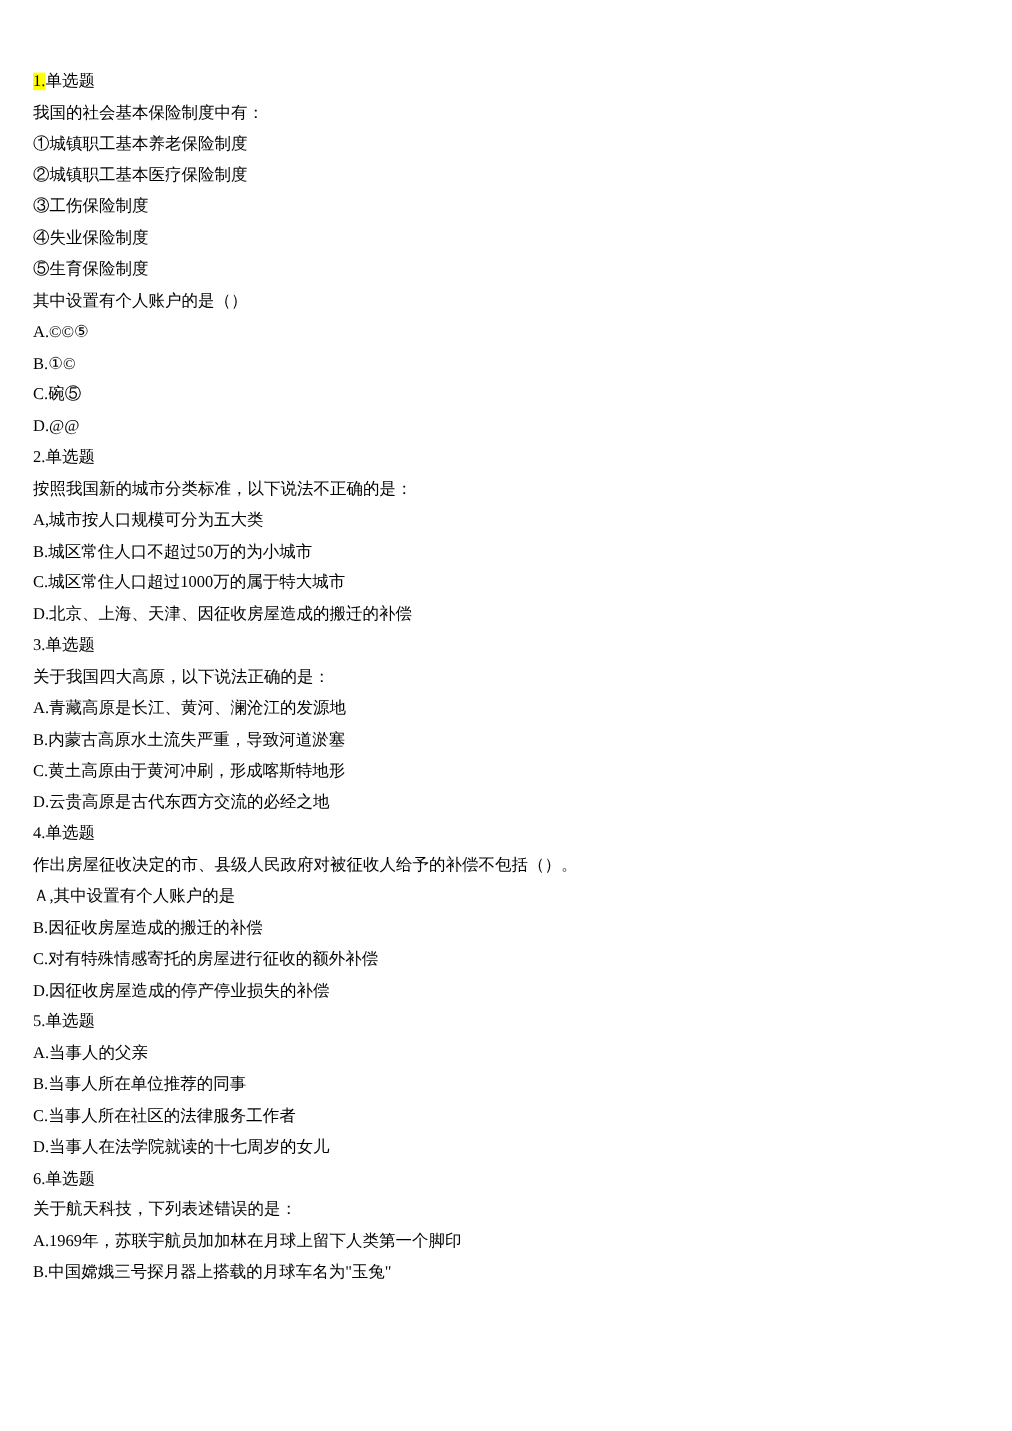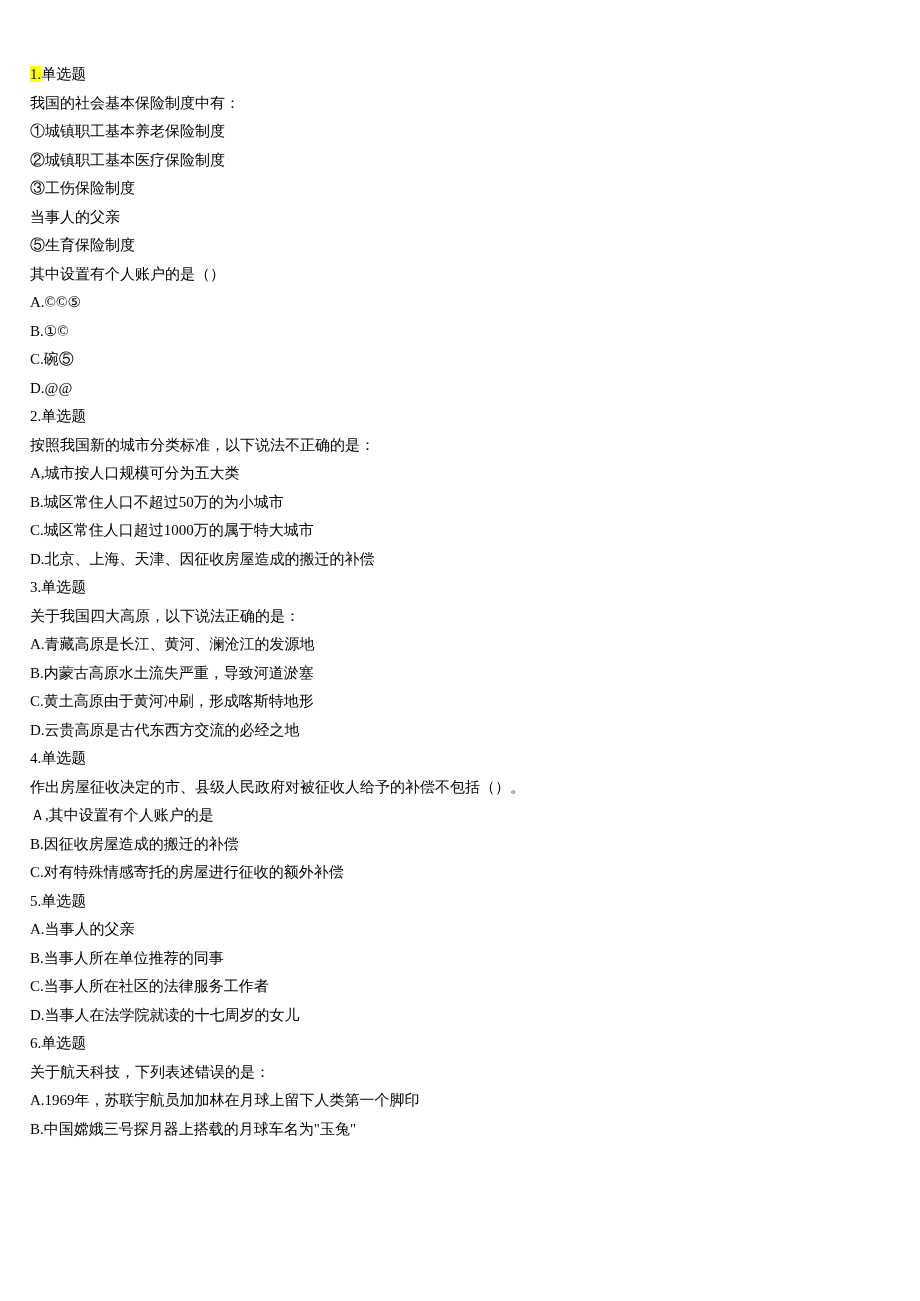--- a/index.html
+++ b/index.html
@@ -28,21 +28,21 @@
   </style>
 </head>
 <body>
 
 <div id="doc">
     <div class="line"><span class="q1-num highlight">1.</span><span>单选题</span></div>
     <div class="line">我国的社会基本保险制度中有：</div>
     <div class="line">①城镇职工基本养老保险制度</div>
     <div class="line">②城镇职工基本医疗保险制度</div>
     <div class="line">③工伤保险制度</div>
-    <div class="line">当事人的父亲</div>
+    <div class="line">④失业保险制度</div>
     <div class="line">⑤生育保险制度</div>
     <div class="line">其中设置有个人账户的是（）</div>
     <div class="line">A.©©⑤</div>
     <div class="line">B.①©</div>
     <div class="line">C.碗⑤</div>
     <div class="line">D.@@</div>
     <div class="line"><span class="q1-num">2.</span><span>单选题</span></div>
     <div class="line">按照我国新的城市分类标准，以下说法不正确的是：</div>
     <div class="line">A,城市按人口规模可分为五大类</div>
     <div class="line">B.城区常住人口不超过50万的为小城市</div>
@@ -52,20 +52,21 @@
     <div class="line">关于我国四大高原，以下说法正确的是：</div>
     <div class="line">A.青藏高原是长江、黄河、澜沧江的发源地</div>
     <div class="line">B.内蒙古高原水土流失严重，导致河道淤塞</div>
     <div class="line">C.黄土高原由于黄河冲刷，形成喀斯特地形</div>
     <div class="line">D.云贵高原是古代东西方交流的必经之地</div>
     <div class="line"><span class="q1-num">4.</span><span>单选题</span></div>
     <div class="line">作出房屋征收决定的市、县级人民政府对被征收人给予的补偿不包括（）。</div>
     <div class="line">Ａ,其中设置有个人账户的是</div>
     <div class="line">B.因征收房屋造成的搬迁的补偿</div>
     <div class="line">C.对有特殊情感寄托的房屋进行征收的额外补偿</div>
+    <div class="line">D.因征收房屋造成的停产停业损失的补偿</div>
     <div class="line"><span class="q1-num">5.</span><span>单选题</span></div>
     <div class="line">A.当事人的父亲</div>
     <div class="line">B.当事人所在单位推荐的同事</div>
     <div class="line">C.当事人所在社区的法律服务工作者</div>
     <div class="line">D.当事人在法学院就读的十七周岁的女儿</div>
     <div class="line"><span class="q1-num">6.</span><span>单选题</span></div>
     <div class="line">关于航天科技，下列表述错误的是：</div>
     <div class="line">A.1969年，苏联宇航员加加林在月球上留下人类第一个脚印</div>
     <div class="line">B.中国嫦娥三号探月器上搭载的月球车名为"玉兔"</div>
   </div>

